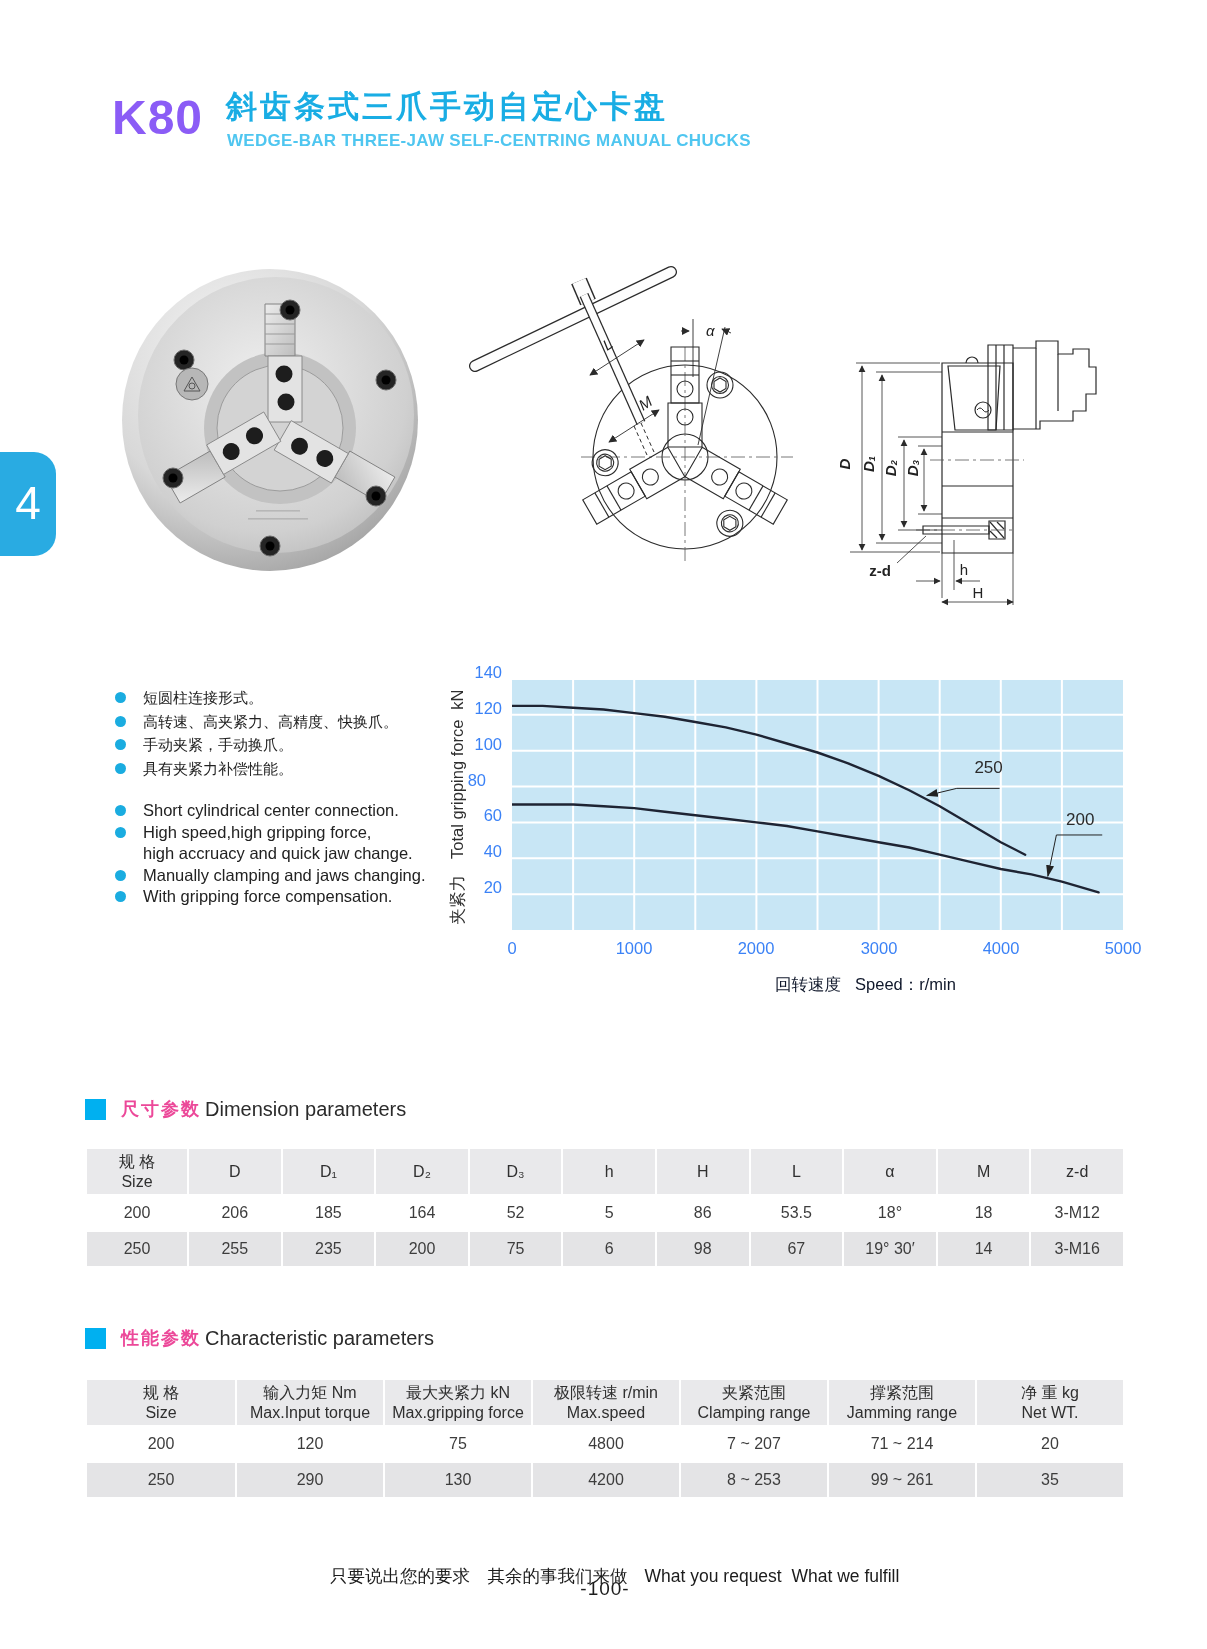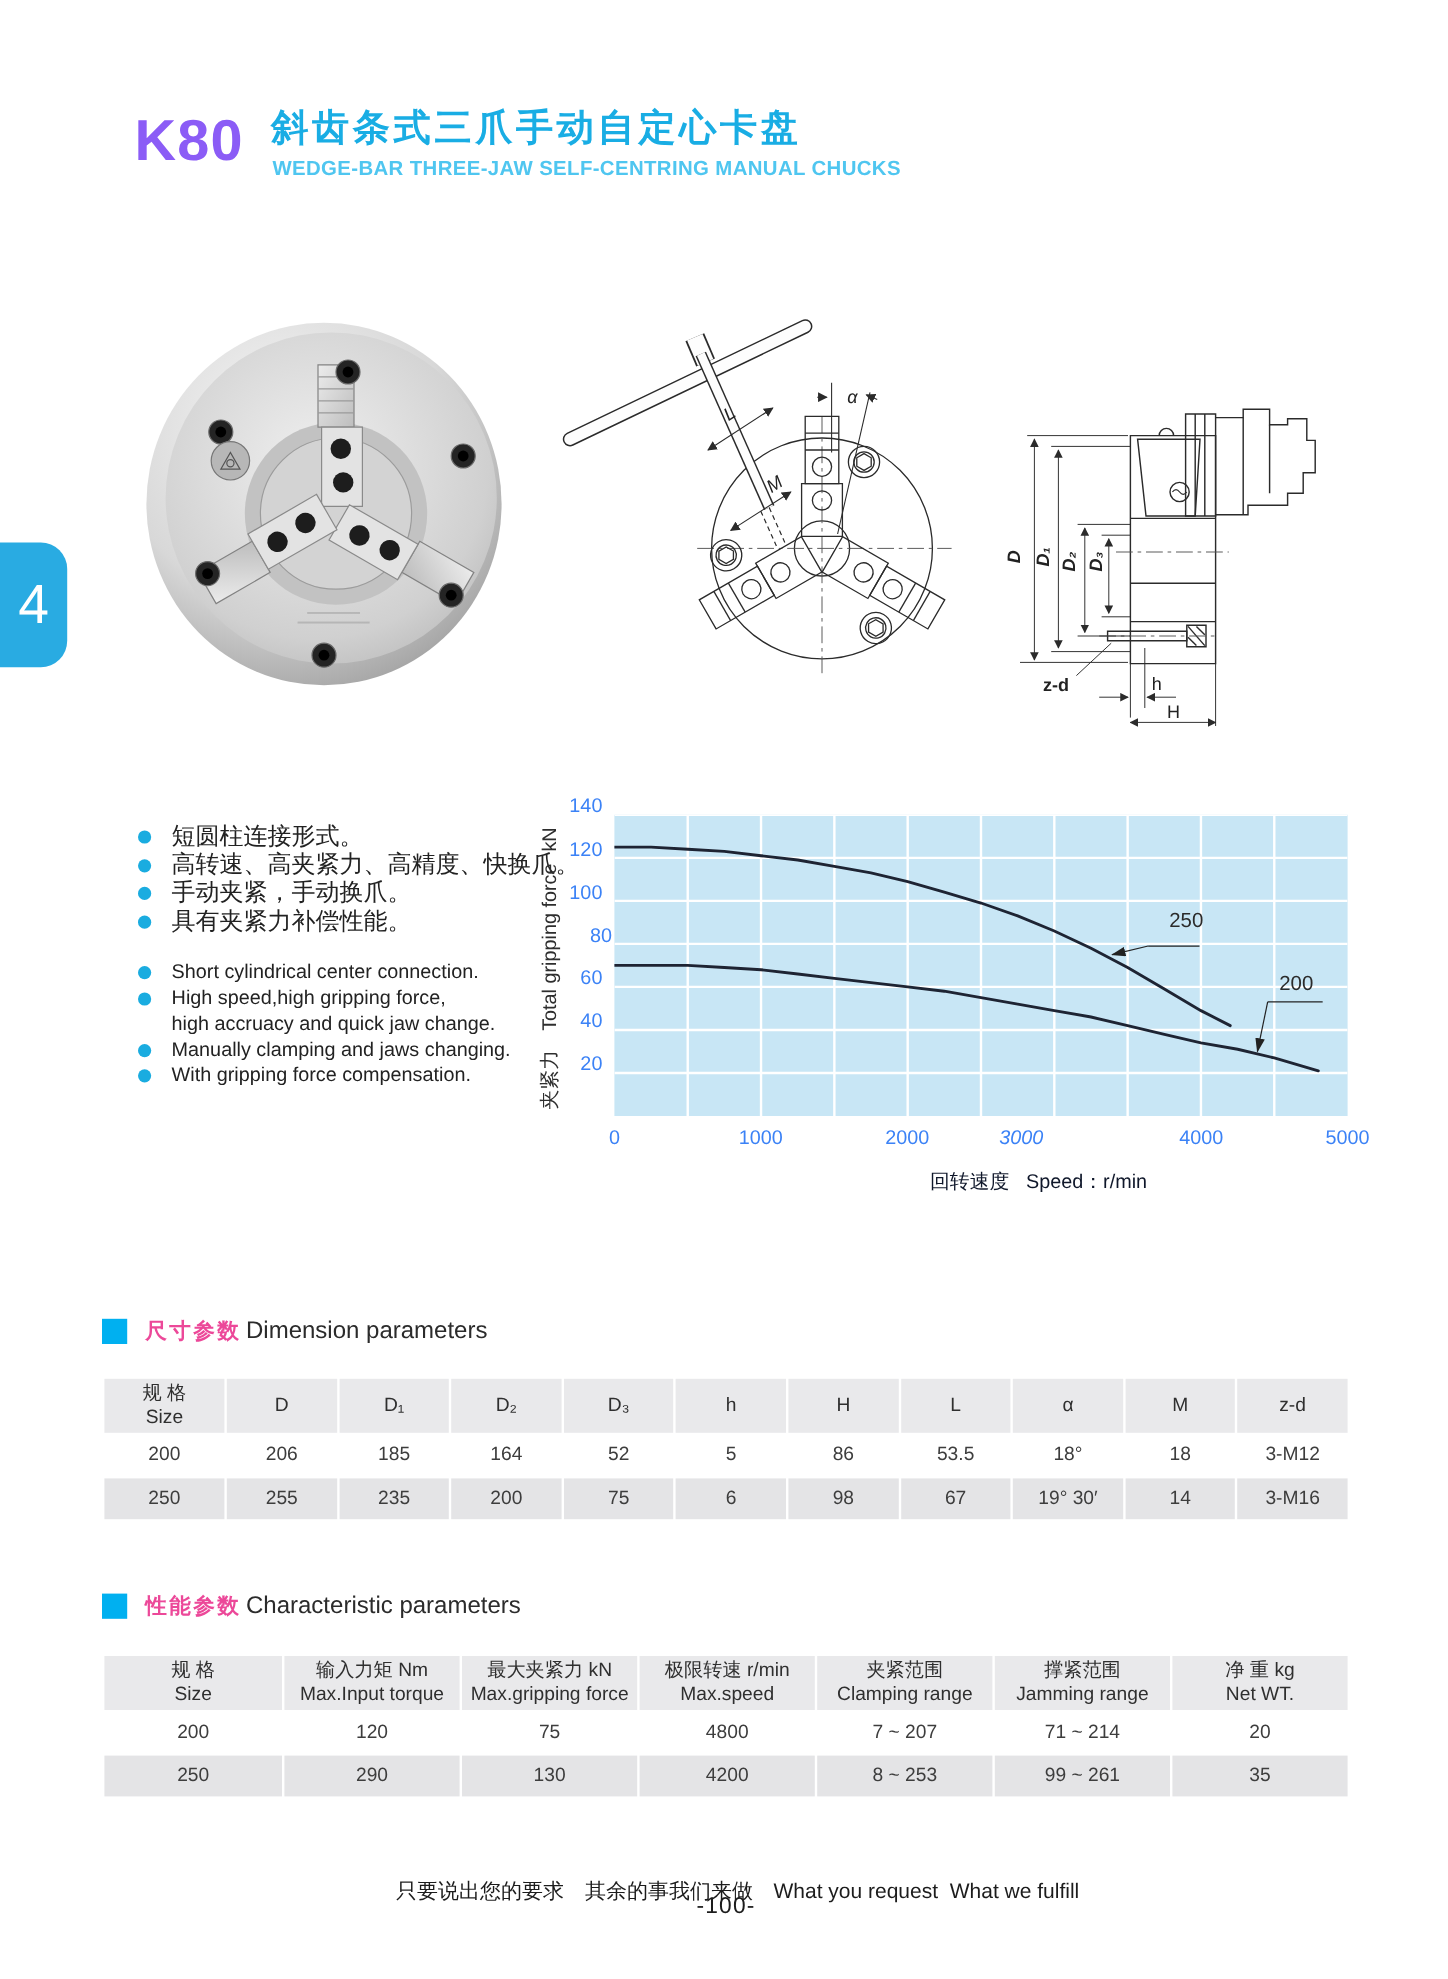--- a/index.html
+++ b/index.html
@@ -12,21 +12,21 @@
   .k-title-en{position:absolute;left:227px;top:131px;font-size:17px;color:#4fc6f0;font-weight:700;letter-spacing:0.3px;}
 
   
   .side-tab{position:absolute;left:0;top:452px;width:56px;height:104px;background:#29abe2;
             border-radius:0 22px 22px 0;color:#fff;font-size:46px;text-align:center;line-height:102px;}
 
   
   .features{position:absolute;left:113px;top:686px;}
   .features ul{list-style:none;margin:0;padding:0;}
   .features li{position:relative;padding-left:30px;white-space:pre;}
-  .features .zh li{font-size:20px;line-height:23.5px;color:#222;}
+  .features .zh li{font-size:15px;line-height:23.5px;color:#222;}
   .features .en{margin-top:20px;}
   .features .en li{font-size:16.5px;line-height:21.5px;color:#222;}
   .features .dot{position:absolute;left:2px;top:50%;margin-top:-5.5px;width:11px;height:11px;border-radius:50%;background:#1aace0;}
   .features li.cont{padding-left:30px;}
 
   
   .chart-plot{position:absolute;left:512px;top:679px;width:611px;height:251px;background:#c8e6f5;}
   .chart-tick{position:absolute;font-size:16.5px;color:#3b82f6;}
   .ytick{width:46px;text-align:right;}
   .xtick{width:70px;text-align:center;}
@@ -334,28 +334,28 @@
         <text x="476.58000000000004" y="93.85" font-size="17" fill="#2b2b2b" text-anchor="middle">250</text>
         <line x1="544.401" y1="155.97857142857143" x2="590.226" y2="155.97857142857143" stroke="#222" stroke-width="1"></line>
         <line x1="544.401" y1="155.97857142857143" x2="535.847" y2="197.21428571428572" stroke="#222" stroke-width="1" marker-end="url(#car)"></line>
         <text x="568.23" y="145.84285714285716" font-size="17" fill="#2b2b2b" text-anchor="middle">200</text>
       </svg>
   </div>
   <div id="chart-ticks">
       <span class="chart-tick ytick" style="left:456px;top:878px;">20</span>
       <span class="chart-tick ytick" style="left:456px;top:842px;">40</span>
       <span class="chart-tick ytick" style="left:456px;top:806px;">60</span>
-      <span class="chart-tick ytick" style="left:464px;top:771px;">80</span>
+      <span class="chart-tick ytick" style="left:440px;top:771px;">80</span>
       <span class="chart-tick ytick" style="left:456px;top:735px;">100</span>
       <span class="chart-tick ytick" style="left:456px;top:699px;">120</span>
       <span class="chart-tick ytick" style="left:456px;top:663px;">140</span>
       <span class="chart-tick xtick" style="left:477px;top:939px;">0</span>
       <span class="chart-tick xtick" style="left:599px;top:939px;">1000</span>
       <span class="chart-tick xtick" style="left:721px;top:939px;">2000</span>
-      <span class="chart-tick xtick" style="left:816px;top:939px;font-style:italic;">3000</span>
+      <span class="chart-tick xtick" style="left:844px;top:939px;">3000</span>
       <span class="chart-tick xtick" style="left:966px;top:939px;">4000</span>
       <span class="chart-tick xtick" style="left:1088px;top:939px;">5000</span>
     </div>
   <div class="y-axis-title">
     <span class="gap1">夹紧力</span><span>Total gripping force</span><span class="gap2">kN</span>
   </div>
   <div class="x-axis-title">
     <span>回转速度</span><span class="xen">Speed：r/min</span>
   </div>
 

